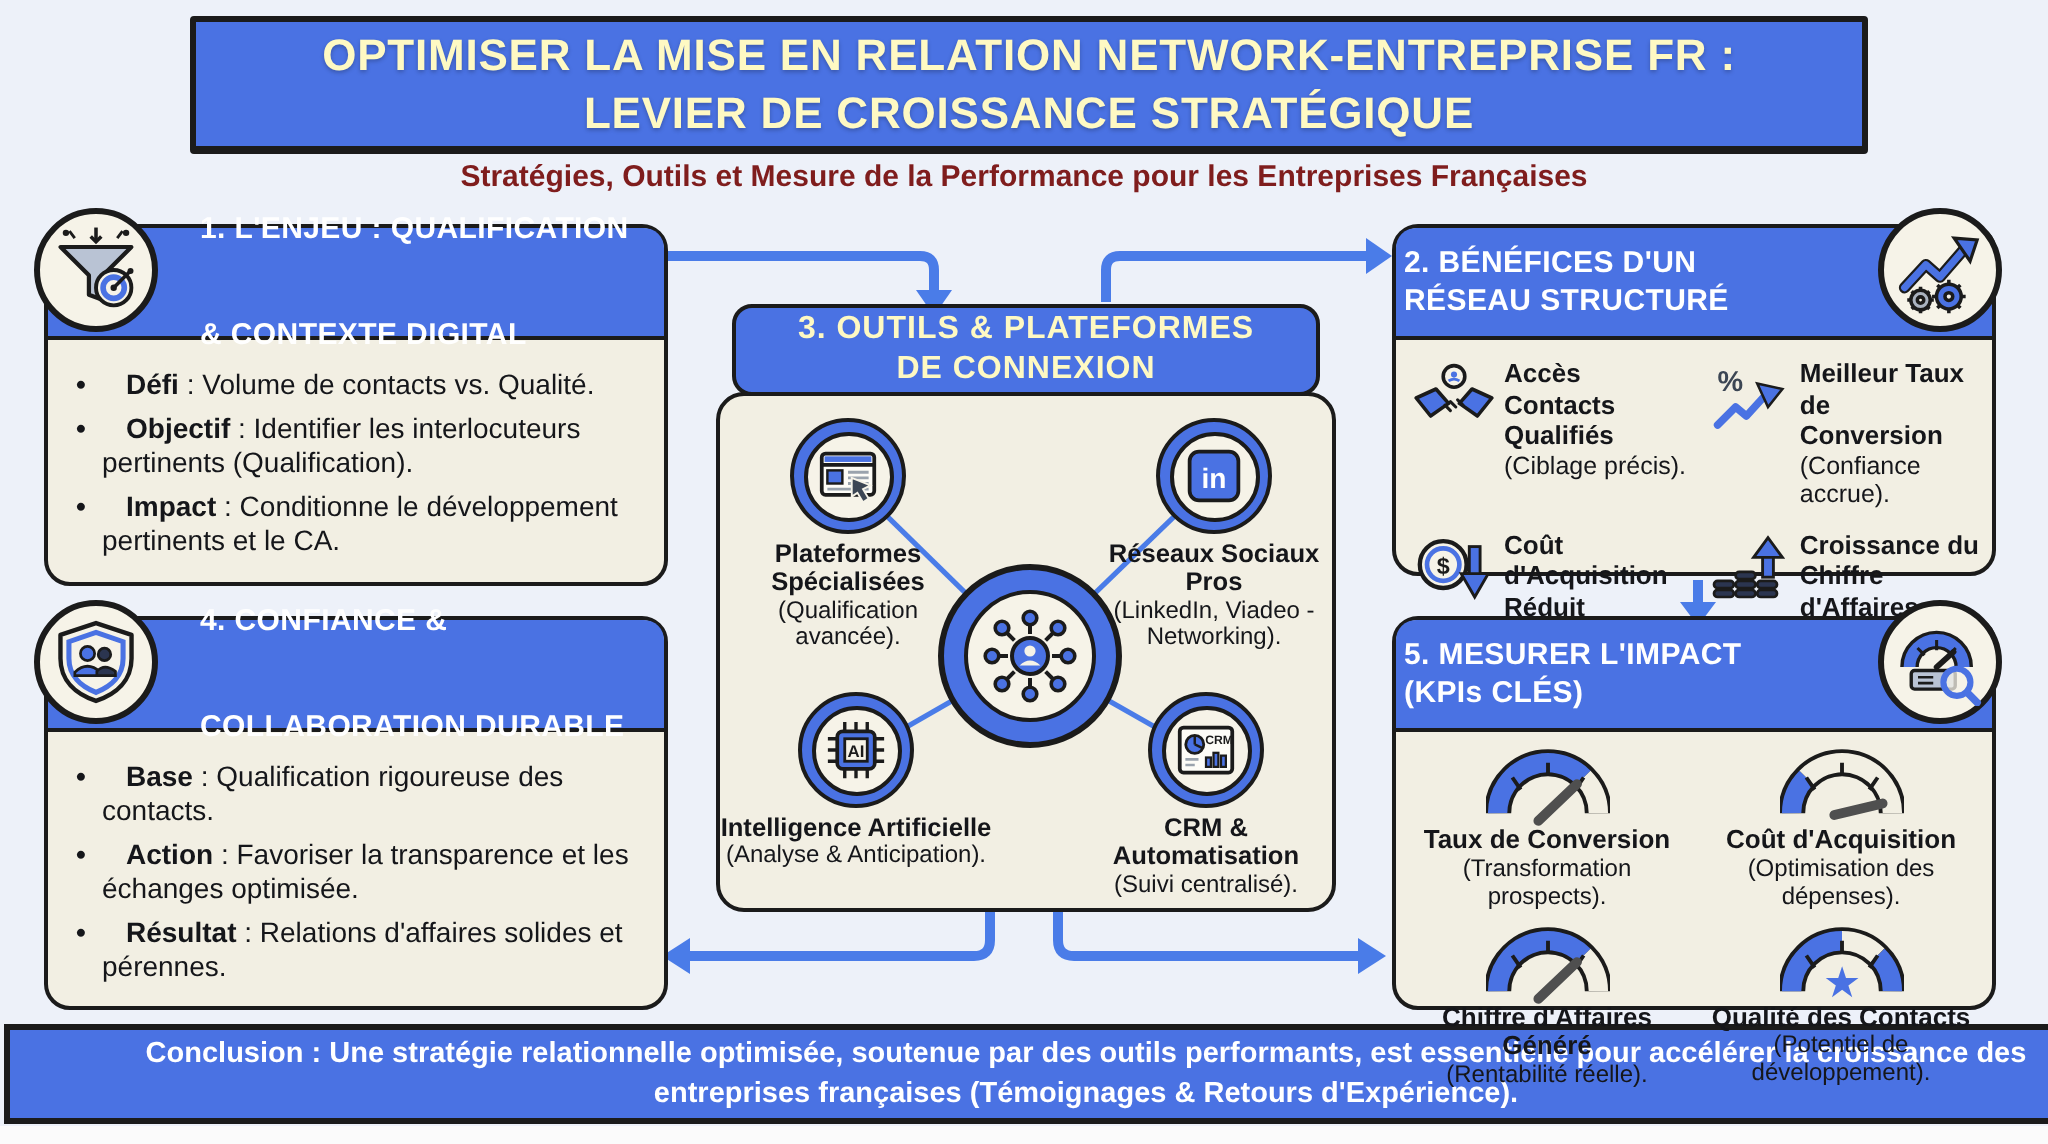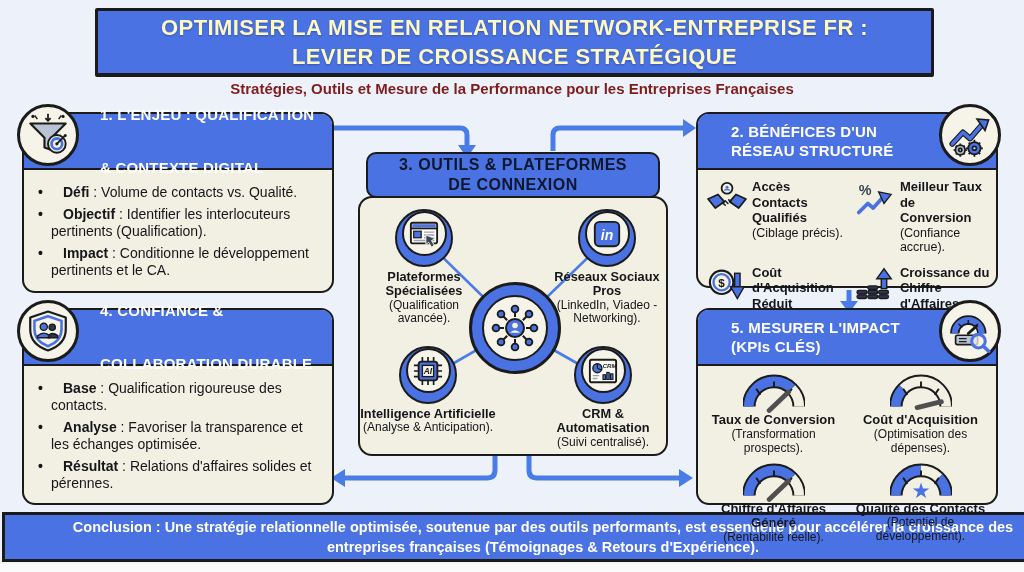--- a/index.html
+++ b/index.html
@@ -20,21 +20,21 @@
   .conclusion{position:absolute;left:2px;top:512px;width:1016px;height:44px;background:var(--accent);
     border:3px solid var(--outline);display:flex;align-items:center;justify-content:center;text-align:center;
     color:#fff;font-weight:bold;font-size:14.5px;line-height:1.4;padding:0 30px;}
 
   
   .panel{position:absolute;background:var(--cream);border:2.5px solid var(--outline);border-radius:13px;z-index:2;}
   .panel-header{background:var(--accent);border-bottom:2.5px solid var(--outline);border-radius:10px 10px 0 0;
     color:#fff;font-weight:bold;font-size:15px;line-height:1.3;letter-spacing:.2px;display:flex;
     flex-direction:column;justify-content:center;height:56px;box-sizing:border-box;}
   .hdr-left{padding-left:76px;gap:33px;}
-  .hdr-right{padding-left:33px;padding-right:60px;}
+  .hdr-right{padding-left:4px;padding-right:60px;}
   .badge{position:absolute;width:62px;height:62px;border-radius:50%;background:var(--badgebg);
     border:3px solid var(--outline);display:flex;align-items:center;justify-content:center;z-index:4;box-sizing:border-box;}
 
   #box1{left:22px;top:112px;width:308px;height:177px;}
   #box4{left:22px;top:308px;width:308px;height:193px;}
   #box2{left:696px;top:112px;width:298px;height:172px;}
   #box5{left:696px;top:308px;width:298px;height:193px;}
 
   .bullets{padding:9px 12px 6px 14px;font-size:14px;line-height:1.22;}
   .bullet{display:flex;margin:5px 0;}
@@ -46,30 +46,30 @@
   .benefit svg{flex:none;margin-top:2px;}
   .benefit .bname{font-weight:bold;font-size:13px;}
 
   .kpis{display:grid;grid-template-columns:1fr 1fr;column-gap:4px;row-gap:6px;padding:7px 4px 4px 4px;}
   .kpi{display:flex;flex-direction:column;align-items:center;text-align:center;font-size:12px;line-height:1.15;}
   .kpi .kname{font-weight:bold;font-size:13px;}
 
   
   #box3-header{position:absolute;left:366px;top:152px;width:294px;height:46px;background:var(--accent);
     border:2.5px solid var(--outline);border-radius:10px;z-index:3;display:flex;flex-direction:column;
-    align-items:center;justify-content:center;color:#0f172a;font-weight:bold;font-size:16px;line-height:1.28;
+    align-items:center;justify-content:center;color:#fef9c3;font-weight:bold;font-size:16px;line-height:1.28;
     letter-spacing:.5px;box-sizing:border-box;}
   #box3-body{position:absolute;left:358px;top:196px;width:310px;height:260px;background:var(--cream);
     border:2.5px solid var(--outline);border-radius:14px;z-index:2;box-sizing:border-box;}
   .xlines{position:absolute;left:0;top:0;z-index:0;}
   .tool{position:absolute;display:flex;flex-direction:column;align-items:center;text-align:center;z-index:1;
     font-size:12px;line-height:1.12;transform:translateX(-50%);}
   .tool .tname{font-weight:bold;font-size:12.8px;margin-top:3px;}
   .tool-circle{width:58px;height:58px;border-radius:50%;background:var(--accent);border:2.5px solid var(--outline);
-    display:flex;justify-content:center;box-sizing:border-box;flex:none;font-style:italic;}
+    display:flex;align-items:center;justify-content:center;box-sizing:border-box;flex:none;}
   .tool-circle .inner{width:45px;height:45px;border-radius:50%;background:var(--badgebg);border:2px solid var(--outline);
     display:flex;align-items:center;justify-content:center;box-sizing:border-box;}
   .hub{position:absolute;left:109px;top:84px;width:92px;height:92px;border-radius:50%;background:var(--accent);
     border:3px solid var(--outline);display:flex;align-items:center;justify-content:center;z-index:1;box-sizing:border-box;}
   .hub .inner{width:66px;height:66px;border-radius:50%;background:var(--badgebg);border:2.5px solid var(--outline);
     display:flex;align-items:center;justify-content:center;box-sizing:border-box;}
 
   .connectors{position:absolute;left:0;top:0;z-index:1;}
 </style>
 </head>
@@ -151,21 +151,21 @@
       <span>4. CONFIANCE &amp;</span>
       <span>COLLABORATION DURABLE</span>
     </div>
     <div class="bullets">
       <div class="bullet">
           <span class="dot">•</span>
           <span><b>Base</b><span> : Qualification rigoureuse des contacts.</span></span>
         </div>
       <div class="bullet">
           <span class="dot">•</span>
-          <span><b>Analyse</b><span> : Favoriser la transparence et les échanges optimisée.</span></span>
+          <span><b>Action</b><span> : Favoriser la transparence et les échanges optimisée.</span></span>
         </div>
       <div class="bullet">
           <span class="dot">•</span>
           <span><b>Résultat</b><span> : Relations d'affaires solides et pérennes.</span></span>
         </div>
     </div>
   </section>
 
   <section class="panel" id="box2">
     <div class="badge" style="right:-5px;top:-10px;">

